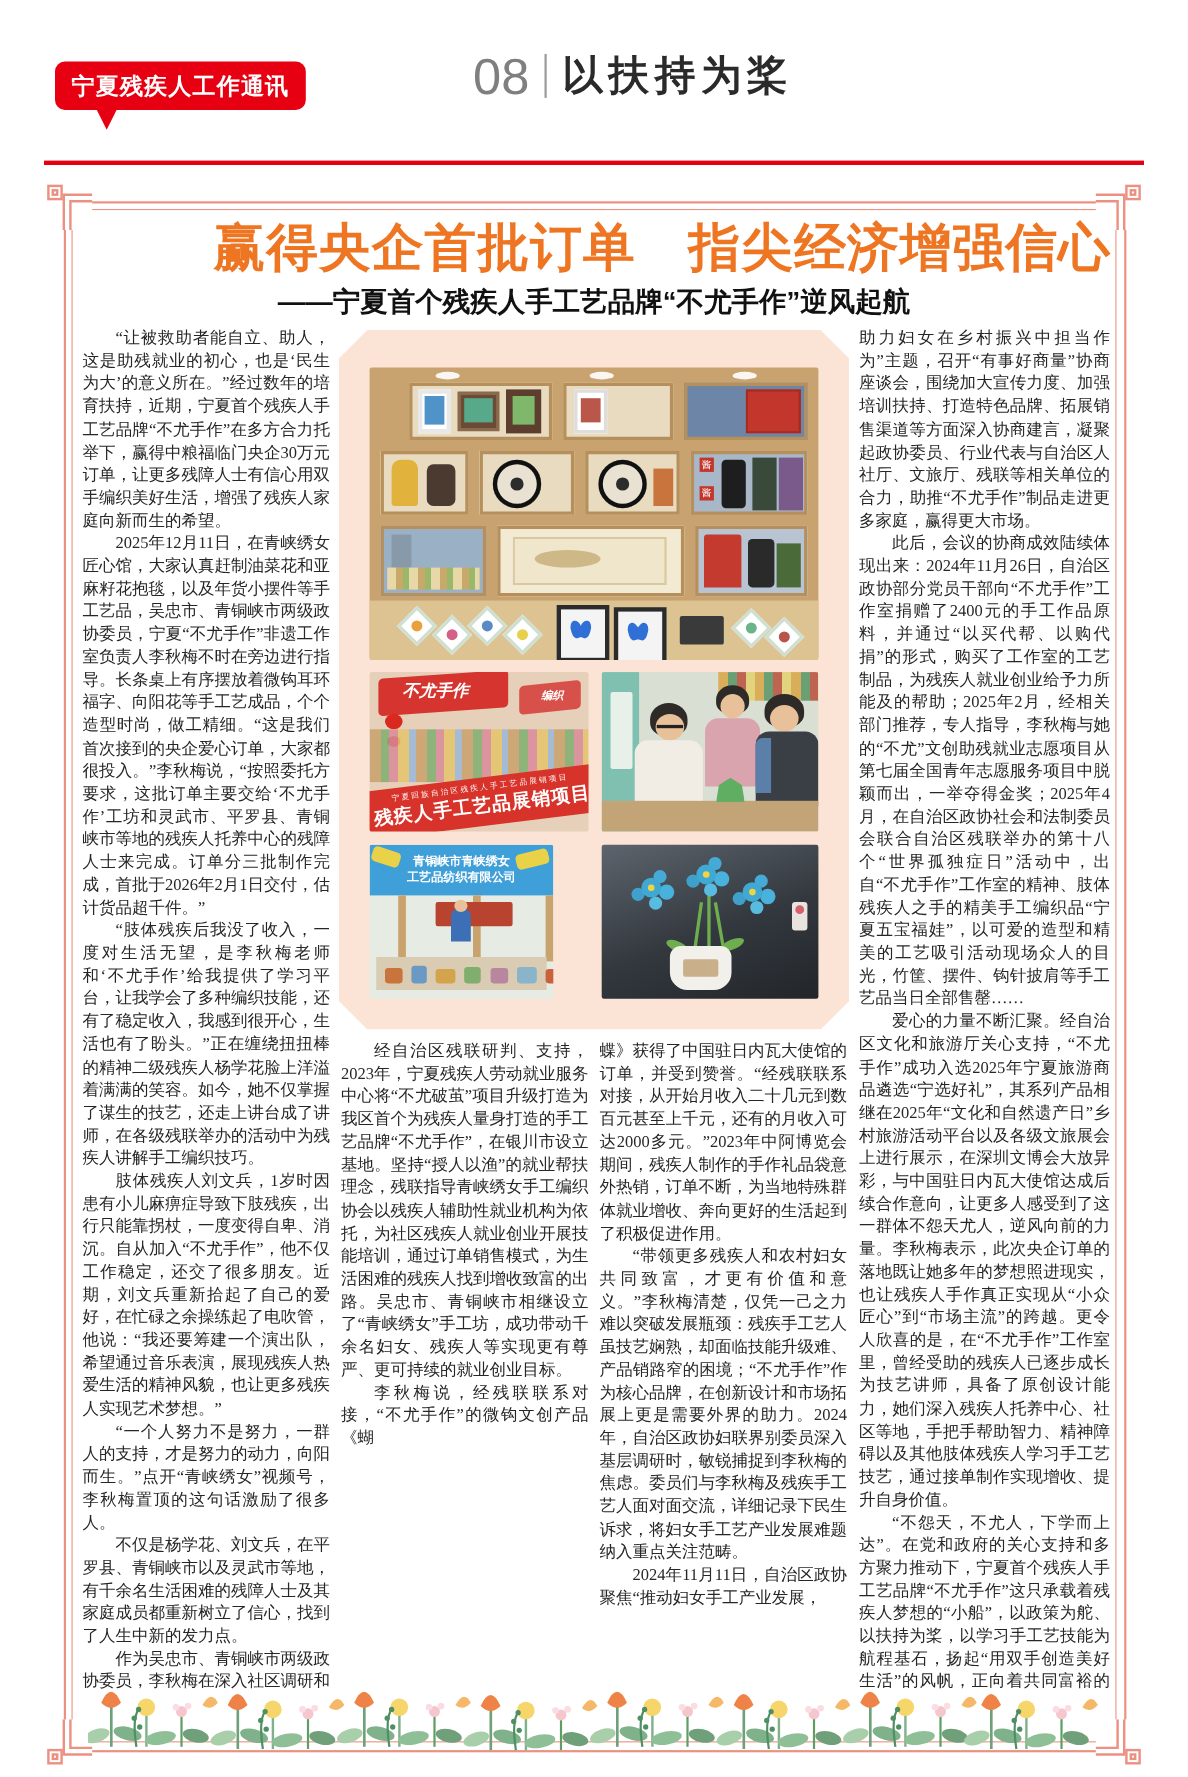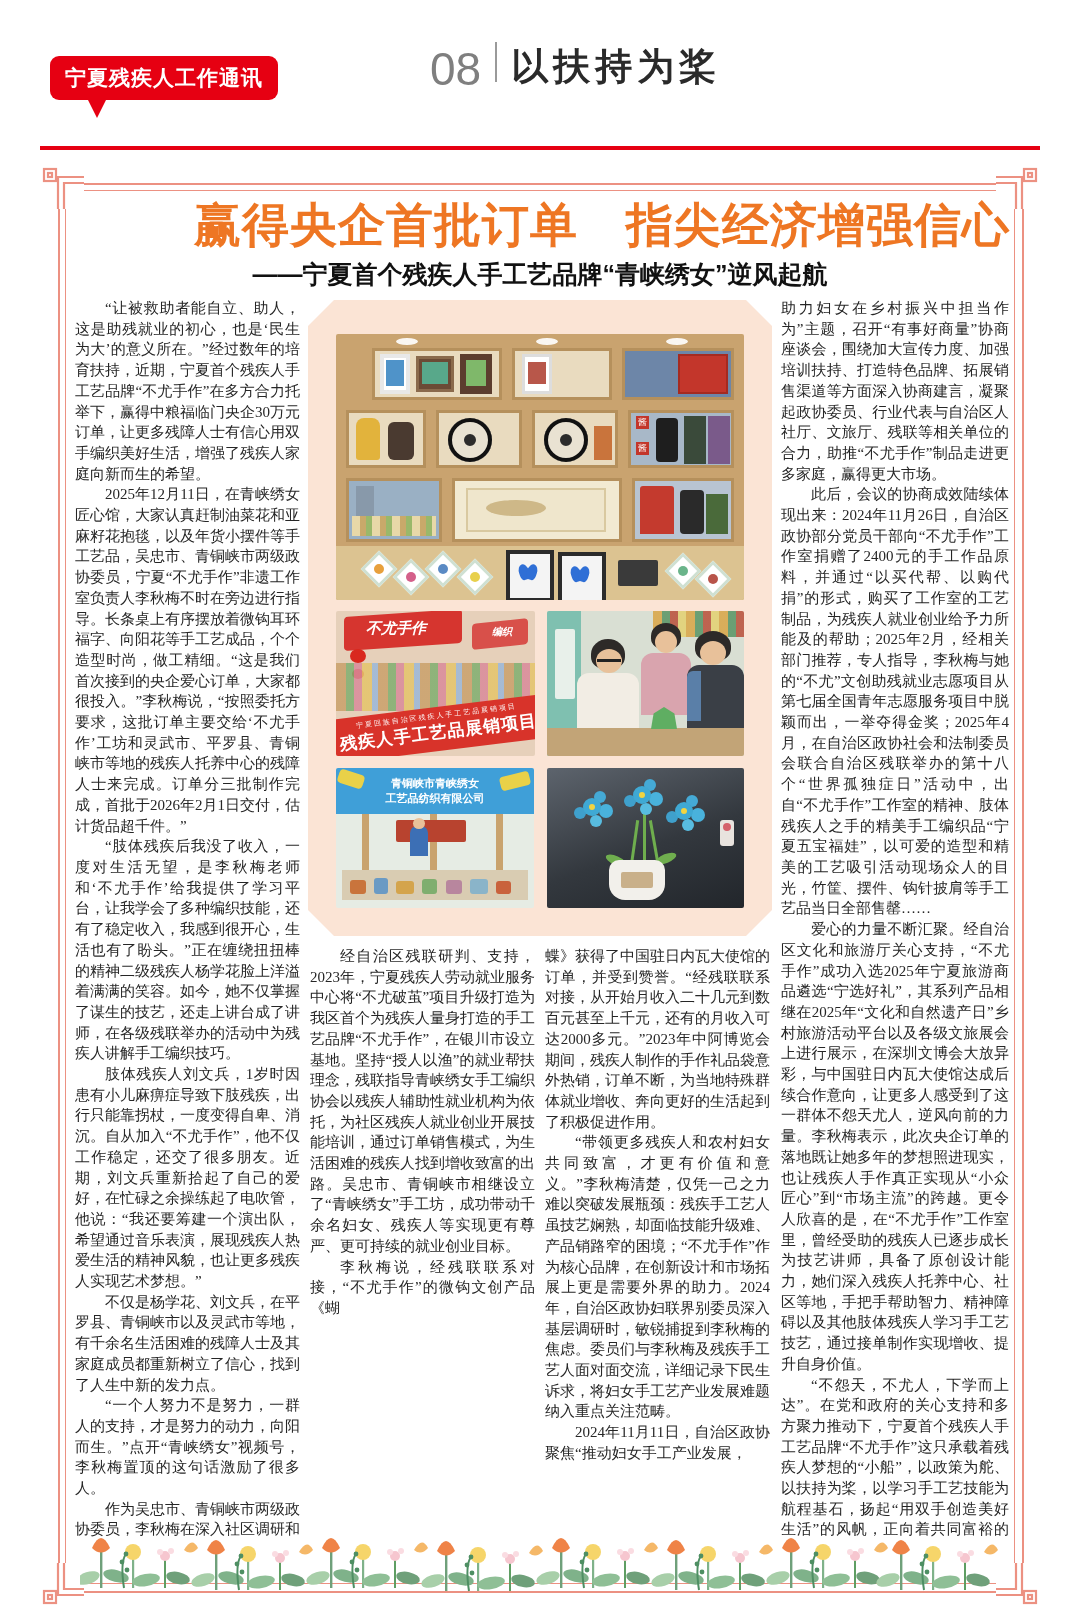--- a/index.html
+++ b/index.html
@@ -5,21 +5,21 @@
   html,body{margin:0;padding:0;background:#fff;}
   .page{position:relative;width:1080px;height:1615px;background:#fff;overflow:hidden;
         font-family:"Liberation Serif","DejaVu Serif",serif;}
 
   
   .badge{position:absolute;left:50px;top:56px;background:#e60012;color:#fff;
          font-family:"Liberation Sans","DejaVu Sans",sans-serif;font-weight:bold;
          font-size:21px;letter-spacing:1px;padding:8px 15px;border-radius:9px;z-index:5;}
   .badge-tail{position:absolute;left:86px;top:96px;width:0;height:0;z-index:4;
          border-left:11px solid transparent;border-right:11px solid transparent;border-top:22px solid #e60012;}
-  .mast-center{position:absolute;left:430px;top:42px;display:flex;align-items:flex-start;gap:14px;}
+  .mast-center{position:absolute;left:430px;top:42px;display:flex;align-items:center;gap:14px;}
   .pagenum{font-family:"Liberation Sans","DejaVu Sans",sans-serif;font-size:46px;color:#7f7f7f;font-weight:normal;}
   .mast-divider{width:2px;height:40px;background:#9a9a9a;}
   .section-title{font-family:"Liberation Sans","DejaVu Sans",sans-serif;font-size:37px;color:#2a2a2a;
          font-weight:bold;letter-spacing:5px;}
   .mast-right{position:absolute;right:42px;top:50px;text-align:right;color:#333;
          font-family:"Liberation Sans","DejaVu Sans",sans-serif;}
   .mast-date{font-size:15px;font-weight:bold;}
   .mast-credits{font-size:13.5px;margin-top:7px;}
   .redline{position:absolute;left:40px;top:146px;width:1000px;height:4px;background:#e60012;}
 
@@ -50,21 +50,21 @@
   .para.cont{text-indent:0;}
 
   
   .photo-panel{position:absolute;left:308px;top:300px;width:464px;height:636px;background:#fbe4d5;
         clip-path:polygon(26px 0,calc(100% - 26px) 0,100% 26px,100% calc(100% - 26px),
         calc(100% - 26px) 100%,26px 100%,0 calc(100% - 26px),0 26px);}
   .photo{position:absolute;overflow:hidden;border-radius:2px;}
   .ph-shelf{left:28px;top:34px;width:408px;height:266px;background:#c9a36f;}
   .ph-market{left:28px;top:311px;width:199px;height:145px;background:#e6d0ba;}
   .ph-craft{left:239px;top:311px;width:197px;height:145px;background:#d9dfd3;}
-  .ph-booth{left:28px;top:468px;width:198px;height:140px;background:#e6ece4;}
+  .ph-booth{left:28px;top:468px;width:167px;height:140px;background:#e6ece4;}
   .ph-flowers{left:239px;top:468px;width:197px;height:140px;background:linear-gradient(160deg,#5d646d 0%,#33383e 55%,#22262b 100%);}
   .abs{position:absolute;}
 
   
   .shelf-cell{position:absolute;background:#e9dbbf;box-shadow:inset 0 0 0 3px #b5905c;}
   .lightdot{position:absolute;width:22px;height:7px;border-radius:50%;background:#fff;opacity:.9;}
   .item{position:absolute;}
   .diamond{position:absolute;width:26px;height:26px;background:#fff;transform:rotate(45deg);box-shadow:inset 0 0 0 3px #cfe0d2;}
   .diamond i{position:absolute;left:8px;top:8px;width:10px;height:10px;border-radius:50%;display:block;}
   .bfly-frame{position:absolute;width:40px;height:44px;background:#f4f4f4;border:4px solid #2b2b2b;}
@@ -165,29 +165,29 @@
     <rect x="0" y="0" width="44" height="44" fill="#ffffff"></rect>
     <g stroke="#ec9182" fill="none" stroke-width="2.2">
       <path d="M44 12 H18 V44"></path>
         <path d="M44 18 H24 V44"></path>
       <rect x="4" y="4" width="12" height="12"></rect>
         <rect x="8" y="8" width="4" height="4"></rect>
     </g>
   </svg>
 
   <div class="headline">赢得央企首批订单　指尖经济增强信心</div>
-  <div class="subhead">——宁夏首个残疾人手工艺品牌“青峡绣女”逆风起航</div>
+  <div class="subhead">——宁夏首个残疾人手工艺品牌“不尤手作”逆风起航</div>
 
   <div class="col col1">
       <p class="para">“让被救助者能自立、助人，这是助残就业的初心，也是‘民生为大’的意义所在。”经过数年的培育扶持，近期，宁夏首个残疾人手工艺品牌“不尤手作”在多方合力托举下，赢得中粮福临门央企30万元订单，让更多残障人士有信心用双手编织美好生活，增强了残疾人家庭向新而生的希望。</p>
       <p class="para">2025年12月11日，在青峡绣女匠心馆，大家认真赶制油菜花和亚麻籽花抱毯，以及年货小摆件等手工艺品，吴忠市、青铜峡市两级政协委员，宁夏“不尤手作”非遗工作室负责人李秋梅不时在旁边进行指导。长条桌上有序摆放着微钩耳环福字、向阳花等手工艺成品，个个造型时尚，做工精细。“这是我们首次接到的央企爱心订单，大家都很投入。”李秋梅说，“按照委托方要求，这批订单主要交给‘不尤手作’工坊和灵武市、平罗县、青铜峡市等地的残疾人托养中心的残障人士来完成。订单分三批制作完成，首批于2026年2月1日交付，估计货品超千件。”</p>
       <p class="para">“肢体残疾后我没了收入，一度对生活无望，是李秋梅老师和‘不尤手作’给我提供了学习平台，让我学会了多种编织技能，还有了稳定收入，我感到很开心，生活也有了盼头。”正在缠绕扭扭棒的精神二级残疾人杨学花脸上洋溢着满满的笑容。如今，她不仅掌握了谋生的技艺，还走上讲台成了讲师，在各级残联举办的活动中为残疾人讲解手工编织技巧。</p>
       <p class="para">肢体残疾人刘文兵，1岁时因患有小儿麻痹症导致下肢残疾，出行只能靠拐杖，一度变得自卑、消沉。自从加入“不尤手作”，他不仅工作稳定，还交了很多朋友。近期，刘文兵重新拾起了自己的爱好，在忙碌之余操练起了电吹管，他说：“我还要筹建一个演出队，希望通过音乐表演，展现残疾人热爱生活的精神风貌，也让更多残疾人实现艺术梦想。”</p>
+      <p class="para">“一个人努力不是努力，一群人的支持，才是努力的动力，向阳而生。”点开“青峡绣女”视频号，李秋梅置顶的这句话激励了很多人。</p>
       <p class="para">不仅是杨学花、刘文兵，在平罗县、青铜峡市以及灵武市等地，有千余名生活困难的残障人士及其家庭成员都重新树立了信心，找到了人生中新的发力点。</p>
-      <p class="para">“一个人努力不是努力，一群人的支持，才是努力的动力，向阳而生。”点开“青峡绣女”视频号，李秋梅置顶的这句话激励了很多人。</p>
       <p class="para">作为吴忠市、青铜峡市两级政协委员，李秋梅在深入社区调研和与残疾人交流的过程中，深感残疾人、农村妇女在融入社会、实现自</p>
     </div>
   <div class="col col2">
       <p class="para">经自治区残联研判、支持，2023年，宁夏残疾人劳动就业服务中心将“不尤破茧”项目升级打造为我区首个为残疾人量身打造的手工艺品牌“不尤手作”，在银川市设立基地。坚持“授人以渔”的就业帮扶理念，残联指导青峡绣女手工编织协会以残疾人辅助性就业机构为依托，为社区残疾人就业创业开展技能培训，通过订单销售模式，为生活困难的残疾人找到增收致富的出路。吴忠市、青铜峡市相继设立了“青峡绣女”手工坊，成功带动千余名妇女、残疾人等实现更有尊严、更可持续的就业创业目标。</p>
       <p class="para">李秋梅说，经残联联系对接，“不尤手作”的微钩文创产品《蝴</p>
     </div>
   <div class="col col3">
       <p class="para cont">蝶》获得了中国驻日内瓦大使馆的订单，并受到赞誉。“经残联联系对接，从开始月收入二十几元到数百元甚至上千元，还有的月收入可达2000多元。”2023年中阿博览会期间，残疾人制作的手作礼品袋意外热销，订单不断，为当地特殊群体就业增收、奔向更好的生活起到了积极促进作用。</p>
       <p class="para">“带领更多残疾人和农村妇女共同致富，才更有价值和意义。”李秋梅清楚，仅凭一己之力难以突破发展瓶颈：残疾手工艺人虽技艺娴熟，却面临技能升级难、产品销路窄的困境；“不尤手作”作为核心品牌，在创新设计和市场拓展上更是需要外界的助力。2024年，自治区政协妇联界别委员深入基层调研时，敏锐捕捉到李秋梅的焦虑。委员们与李秋梅及残疾手工艺人面对面交流，详细记录下民生诉求，将妇女手工艺产业发展难题纳入重点关注范畴。</p>
       <p class="para">2024年11月11日，自治区政协聚焦“推动妇女手工产业发展，</p>

